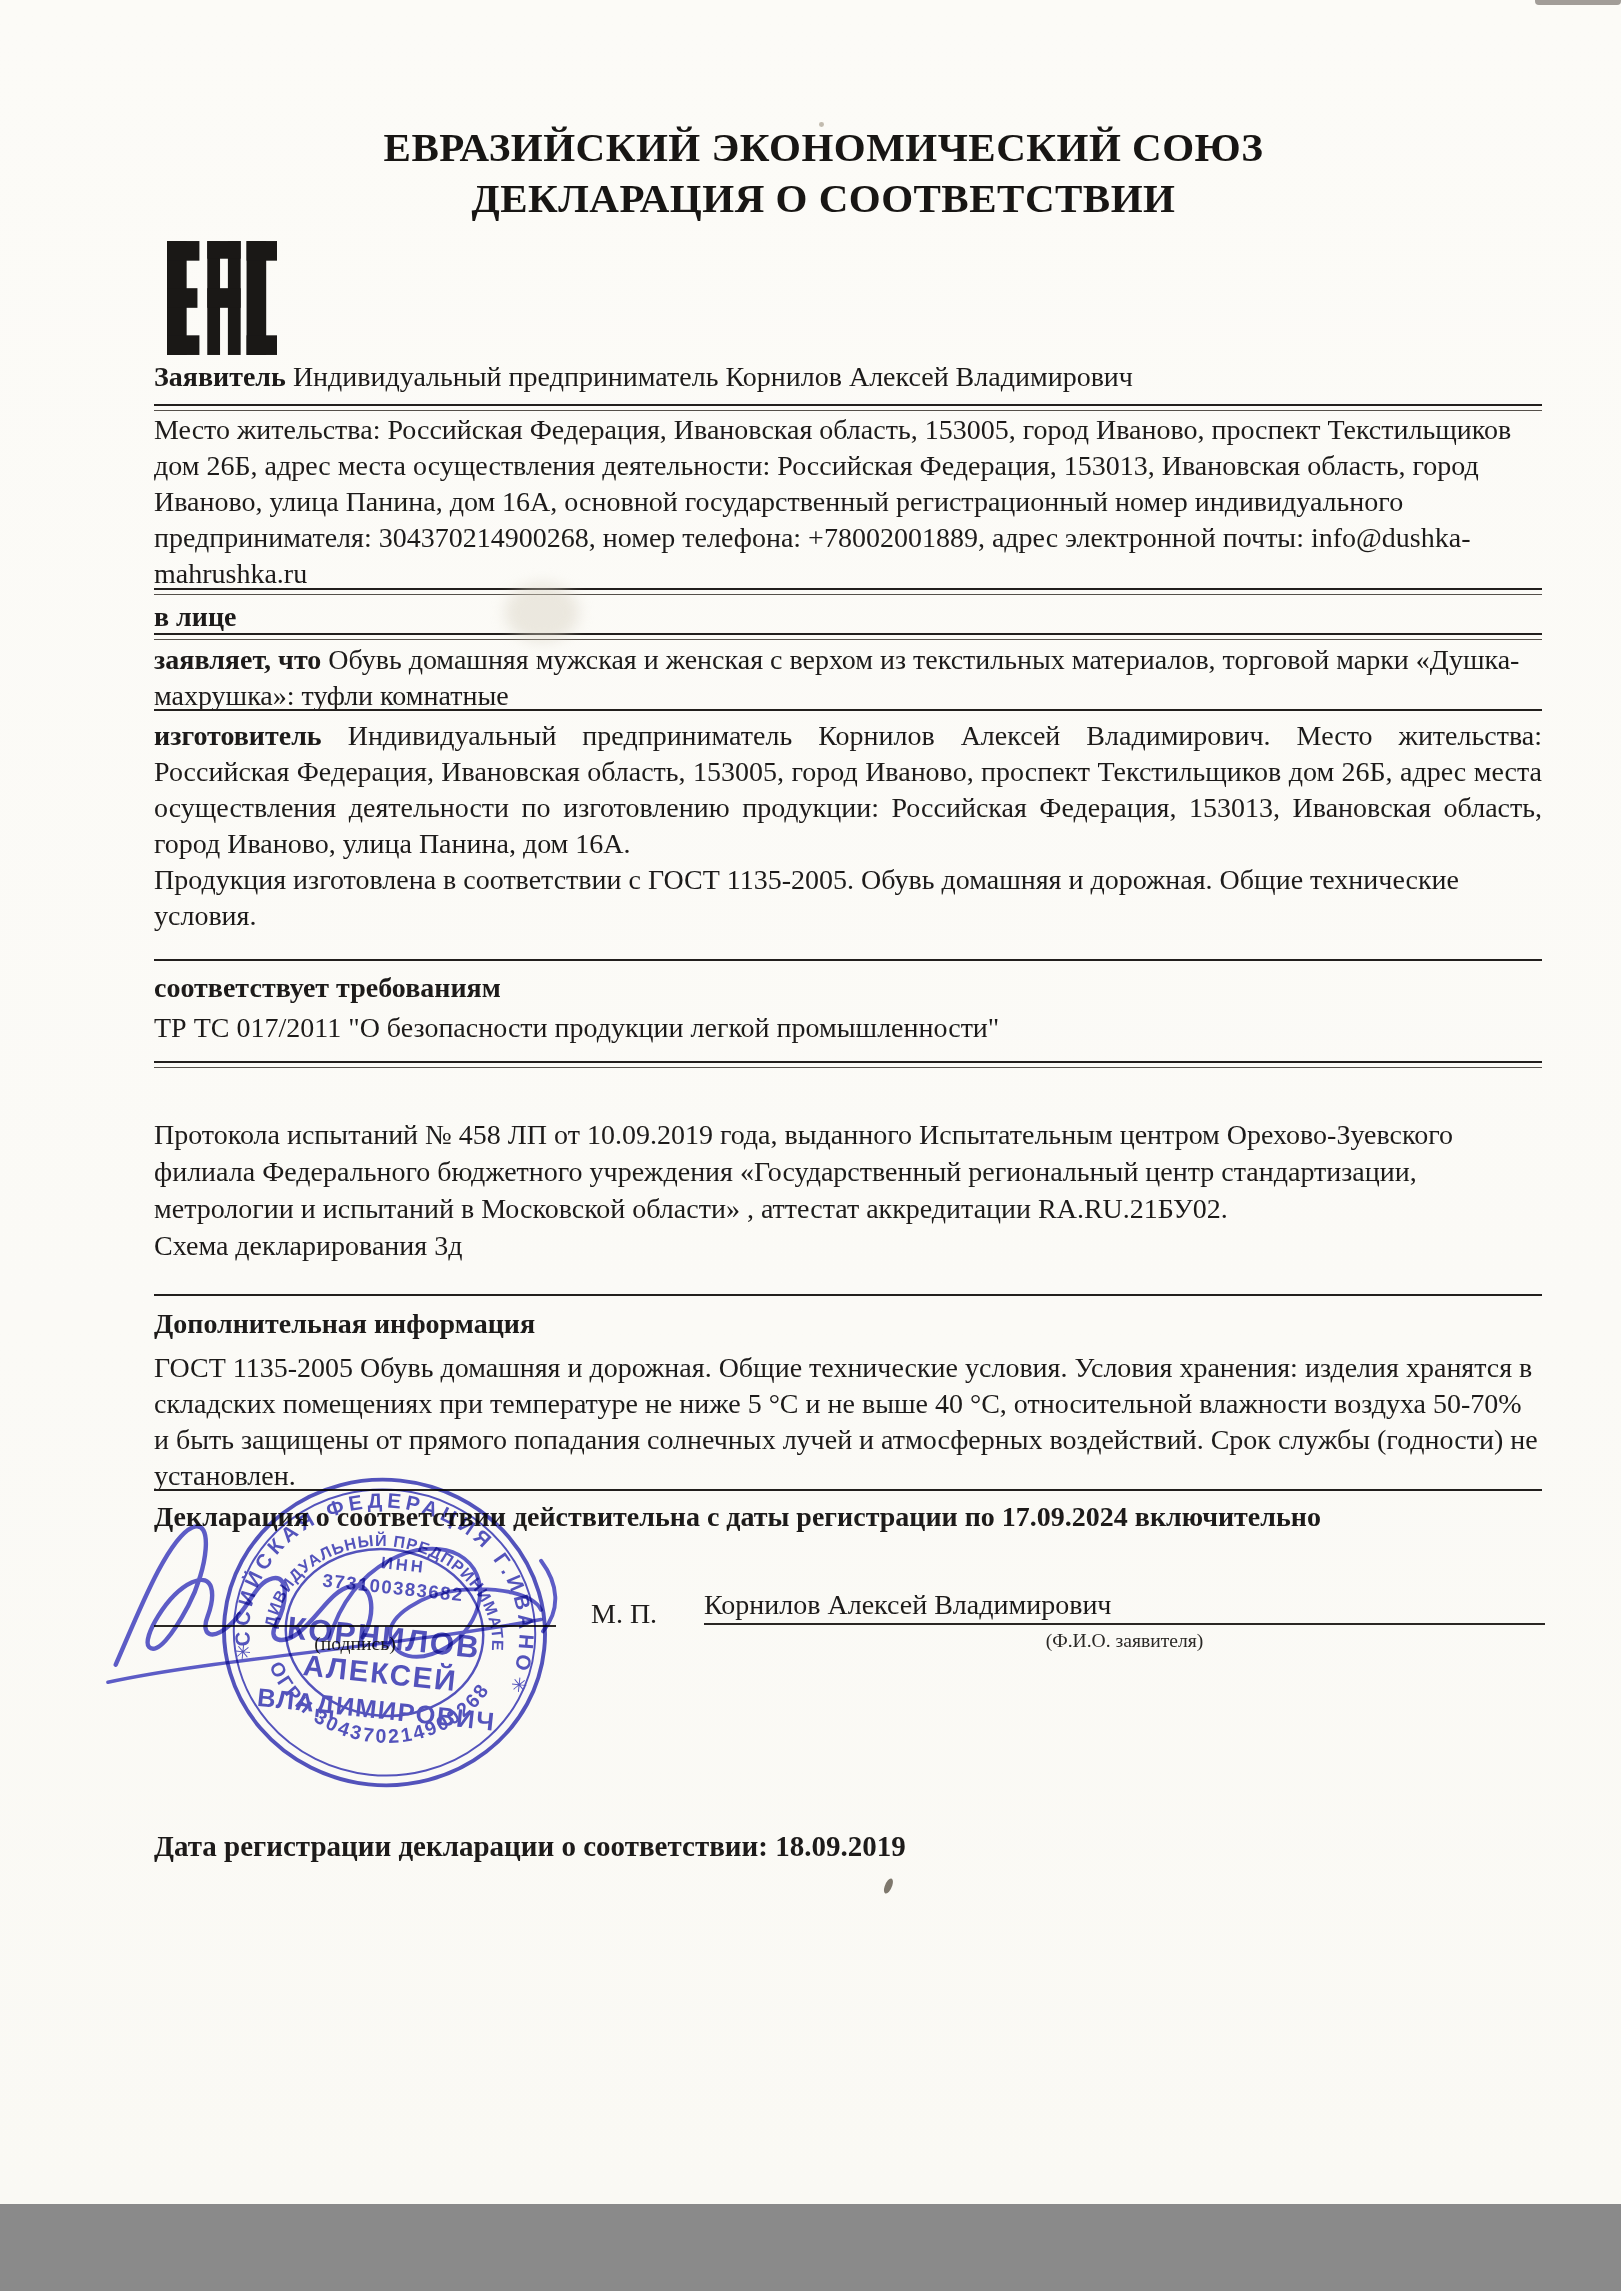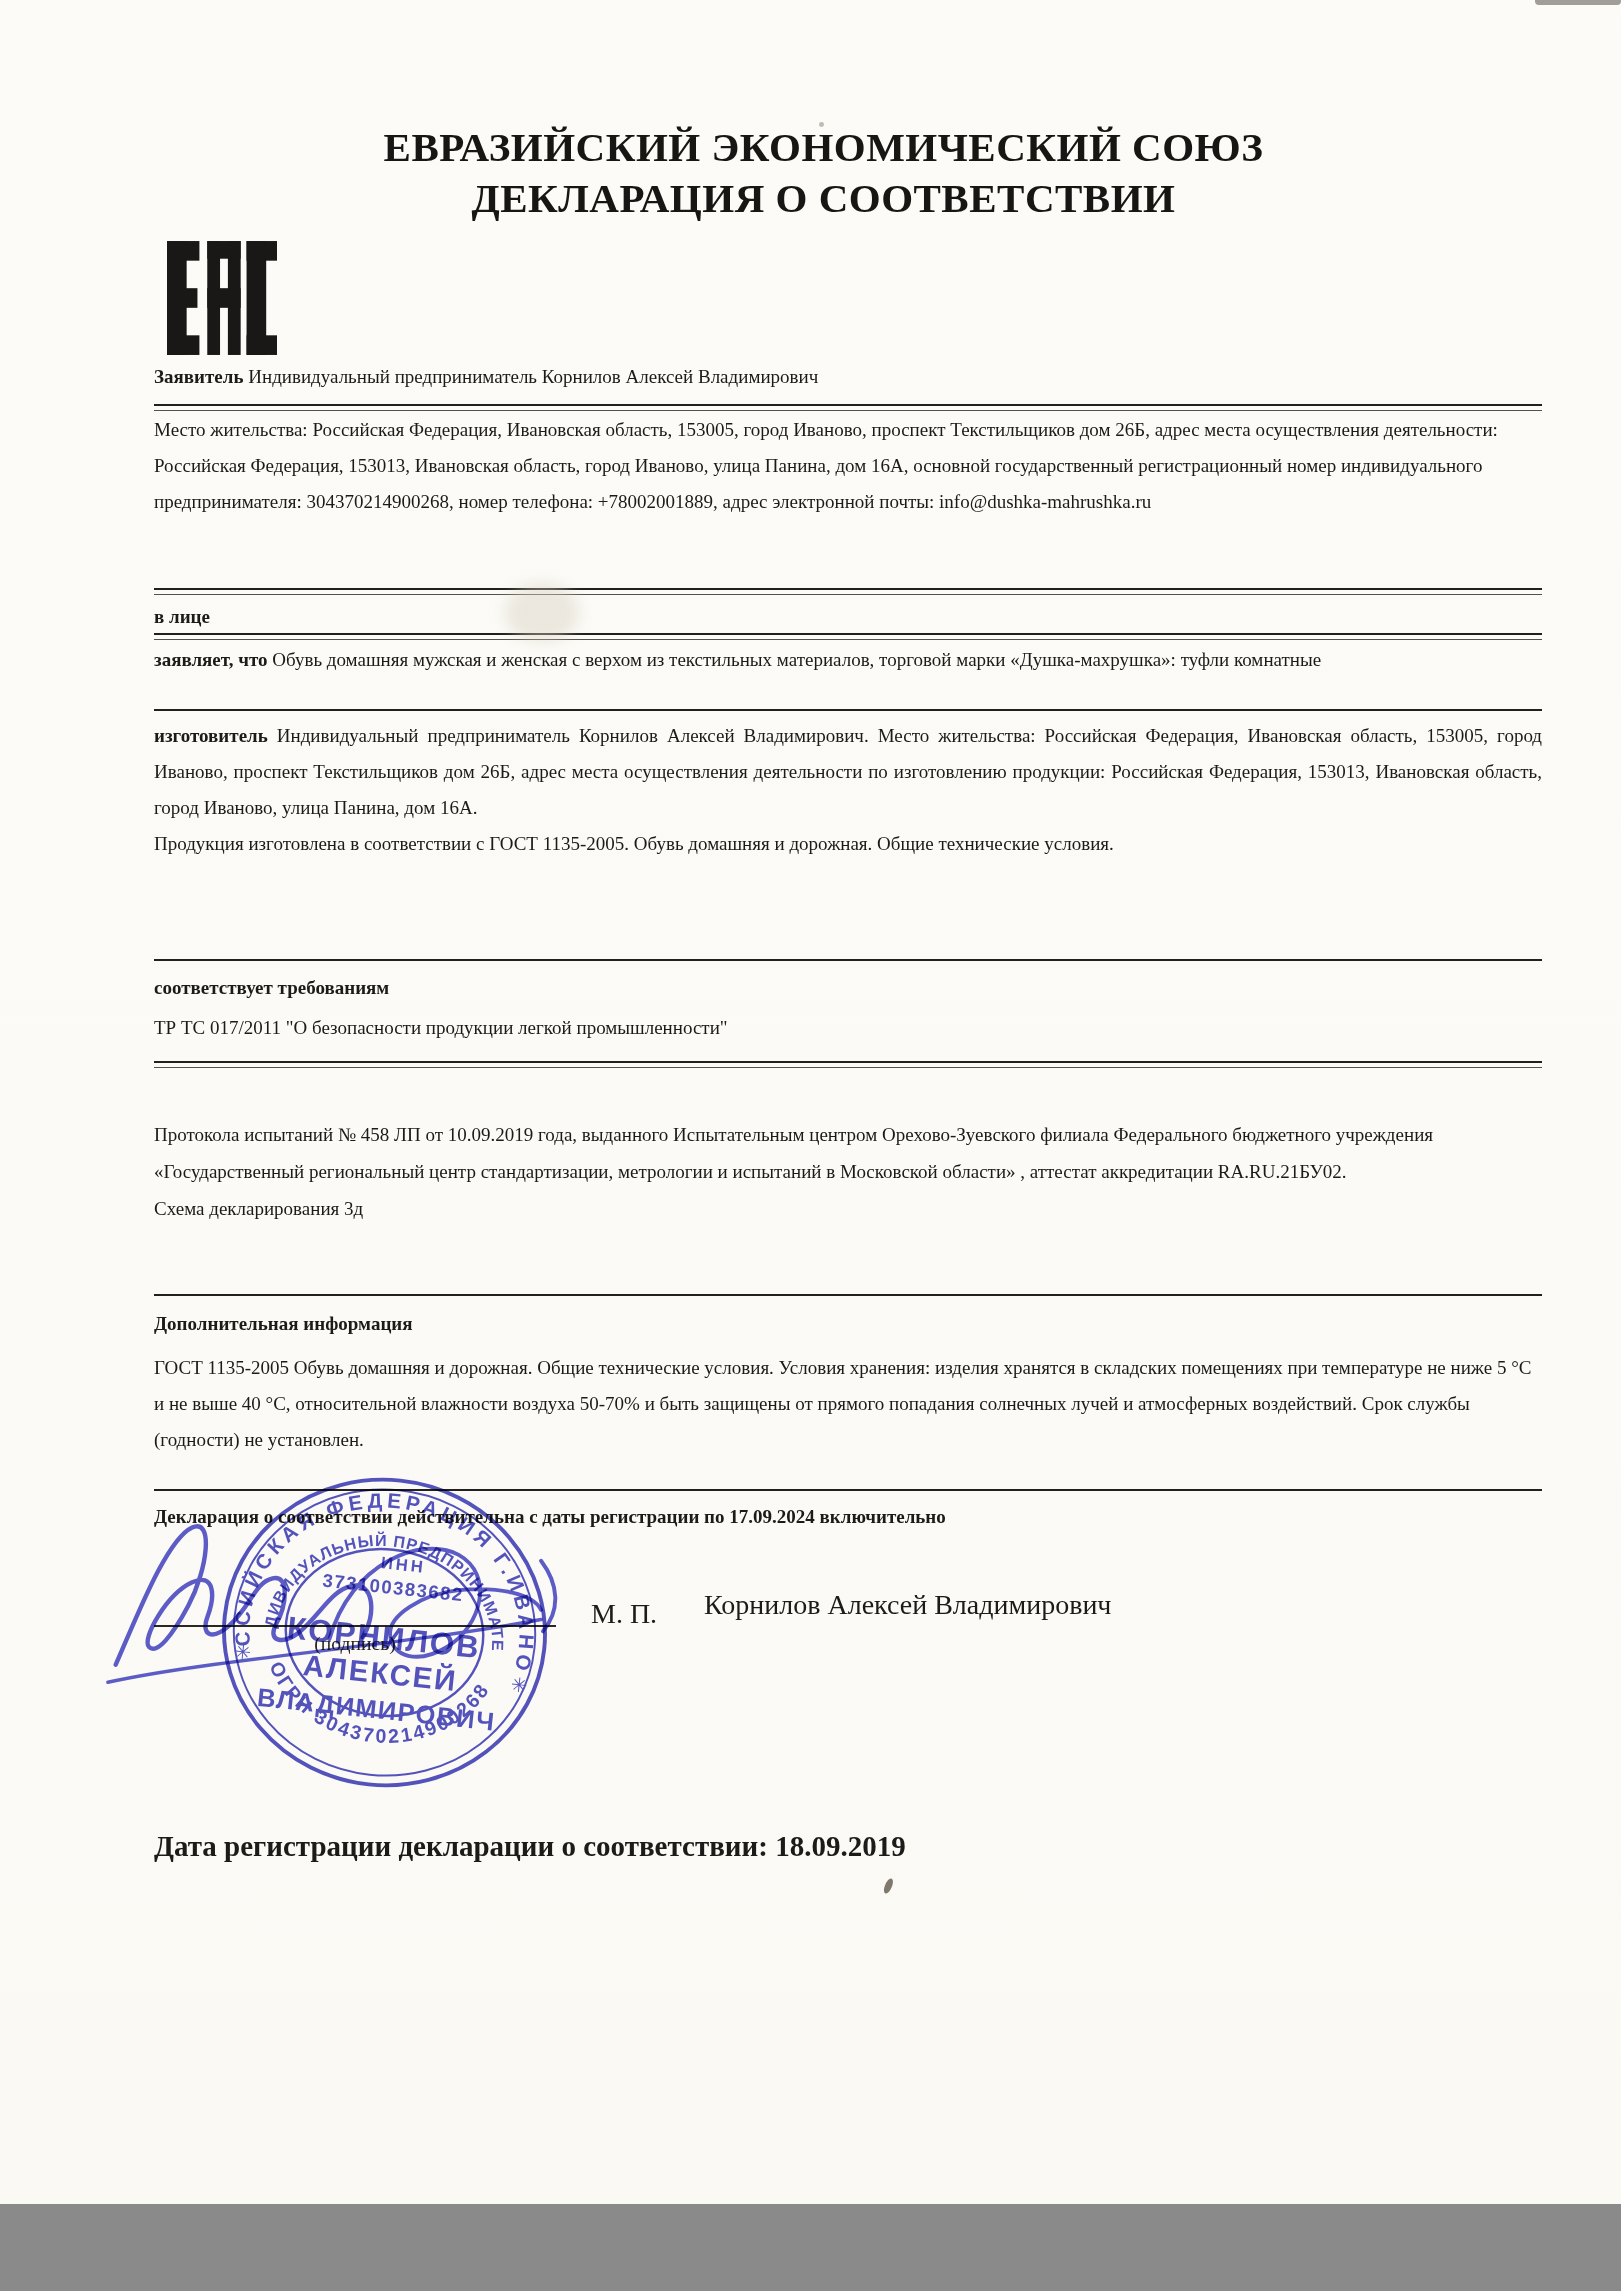--- a/index.html
+++ b/index.html
@@ -5,21 +5,21 @@
   html,body{margin:0;padding:0;background:#8a8a8a;}
   .page{
     position:relative;width:1621px;height:2204px;margin:0 auto;
     background:linear-gradient(180deg,#fcfbf7 0%,#fbfaf6 60%,#faf9f4 100%);
     font-family:"Liberation Serif","DejaVu Serif",serif;
     color:#1d1b1a;overflow:hidden;
   }
   .abs{position:absolute;}
   .doc-title{left:0;top:122px;width:1647px;text-align:center;
     font-weight:bold;font-size:41px;line-height:51px;letter-spacing:0.5px;color:#181614;}
-  .body-text{left:154px;width:1388px;font-size:19px;line-height:36px;}
+  .body-text{left:154px;width:1388px;font-size:28px;line-height:36px;}
   .bold{font-weight:bold;}
   .rule{left:154px;width:1388px;height:3.9px;border-top:2.4px solid #221f1d;}
   .rule.dbl{border-bottom:1.3px solid #55504a;}
   .justify{text-align:justify;text-align-last:left;}
   .small-caption{font-size:19.6px;color:#2a2825;}
   .sign-line{border-top:2px solid #2a2724;text-align:center;}
   .fio-line{border-top:2px solid #2a2724;text-align:center;}
   .ink{mix-blend-mode:multiply;}
   .speck{position:absolute;}
 </style>
@@ -104,20 +104,23 @@
   <div class="abs body-text bold" style="top:1499px;">Декларация о соответствии  действительна с даты регистрации по 17.09.2024 включительно</div>
 
   <div class="abs sign-line" style="left:154px;top:1625px;width:402px;padding-top:5.9px;">
     <span class="small-caption">(подпись)</span>
   </div>
 
   <div class="abs" style="left:591px;top:1598px;font-size:28px;">М. П.</div>
 
   <div class="abs" style="left:704px;top:1586px;width:841px;">
     <div style="font-size:28px;line-height:37px;">Корнилов Алексей Владимирович</div>
+    <div class="fio-line" style="padding-top:4.9px;">
+      <span class="small-caption">(Ф.И.О. заявителя)</span>
+    </div>
   </div>
 
   <div class="abs ink" style="left:204px;top:1468px;width:361px;height:329px;opacity:.93;">
     <svg width="361" height="329" viewBox="0 0 368 336" font-family="Liberation Sans, DejaVu Sans, sans-serif">
       <defs>
         <path id="ringTopOuter" d="M 49 195 A 138 128 0 1 1 319 195" fill="none"></path>
         <path id="ringTopInner" d="M 73 176 A 111 96 0 1 1 295 176" fill="none"></path>
         <path id="ringBottom" d="M 66 203 A 124 112 0 0 0 302 203" fill="none"></path>
       </defs>
       <g transform="rotate(6 184 168)" stroke="#4747bf" fill="none">

